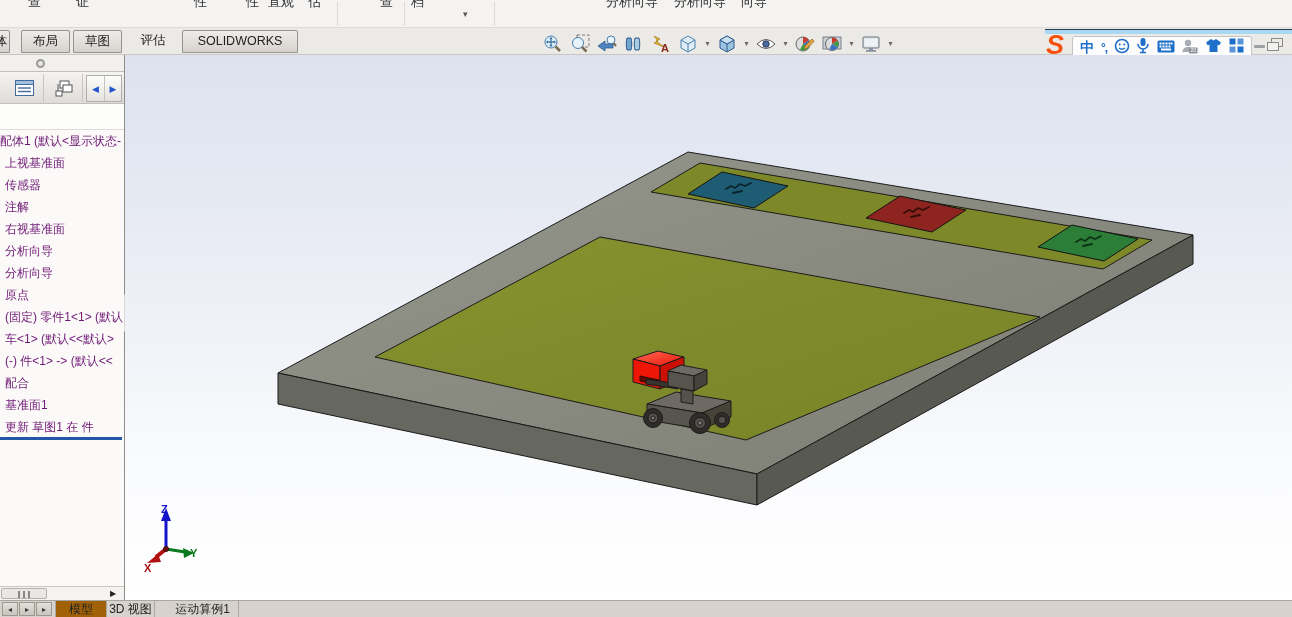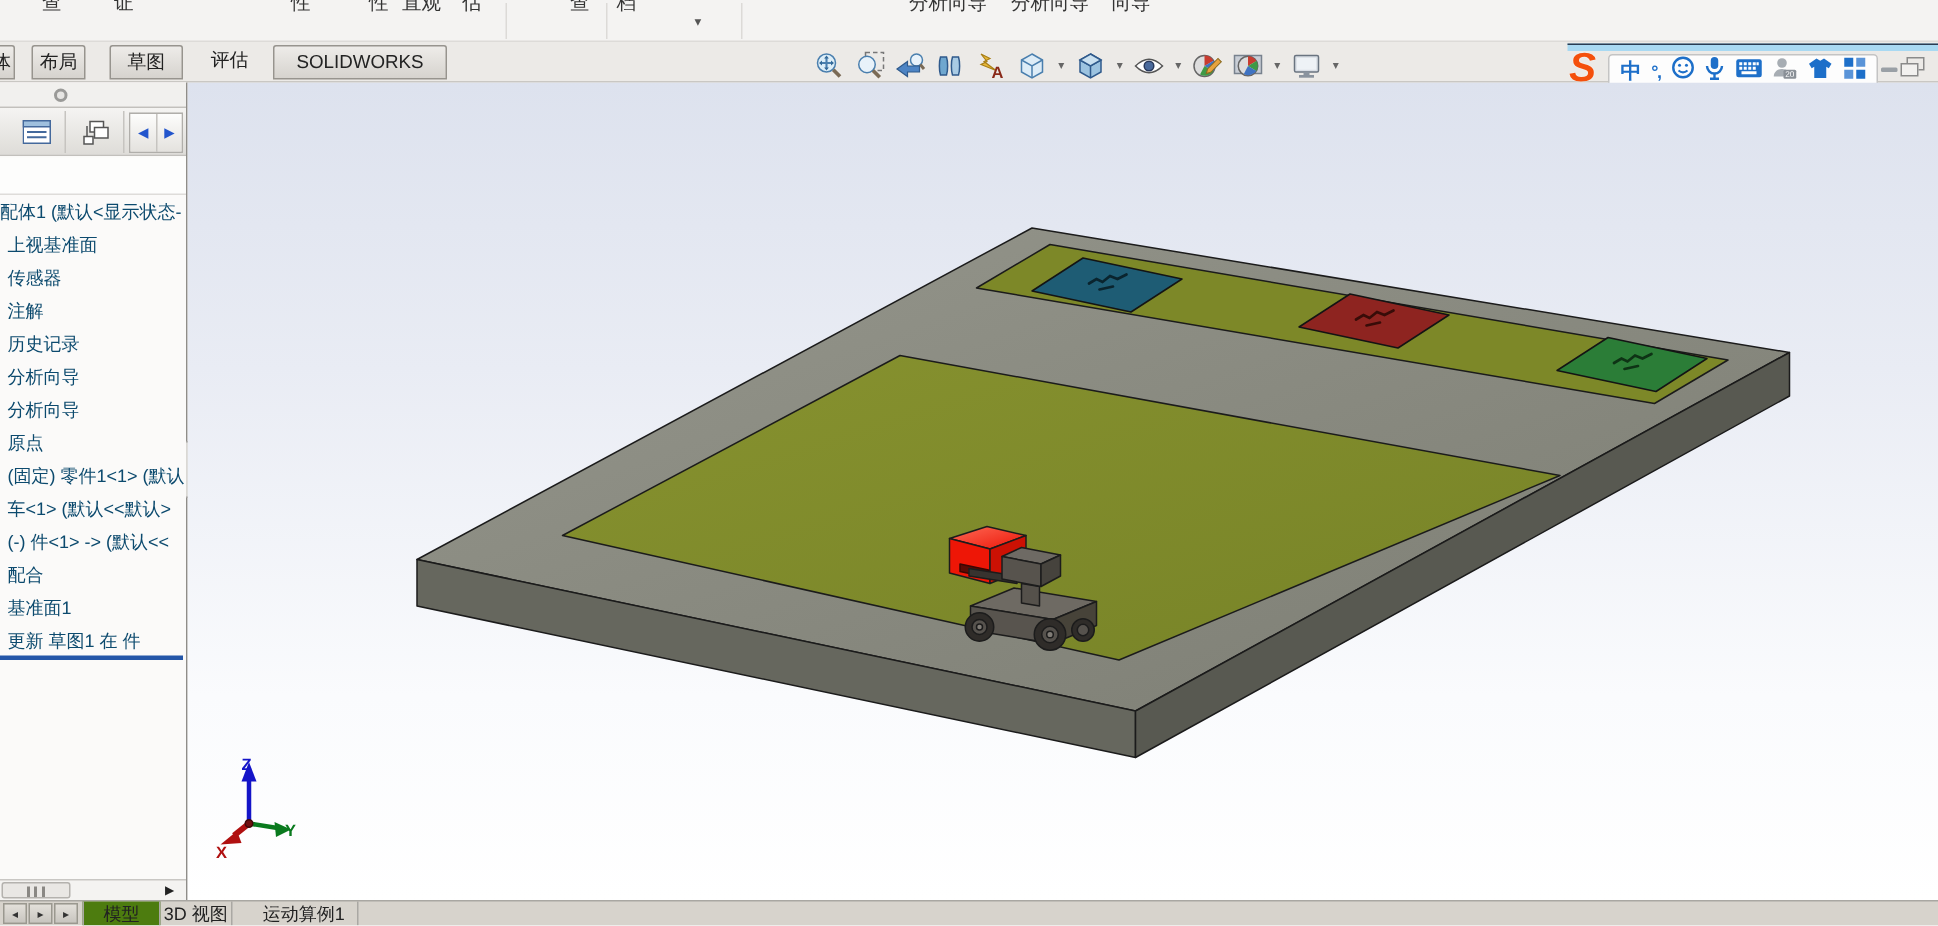--- a/index.html
+++ b/index.html
@@ -15,21 +15,21 @@
   .rcaret { position:absolute; left:463px; top:9px; font-size:9px; color:#555; }
   .rsep { position:absolute; top:2px; width:1px; height:24px; background:#dcdad7; }
   .rs0{left:337px}.rs1{left:404px}.rs2{left:494px}
 
   
   .tabrow { position:absolute; left:0; top:28px; width:1292px; height:27px; background:#eceae7; border-bottom:1px solid #c9c7c3; overflow:hidden; }
   .cmtab { position:absolute; top:2px; height:23px; line-height:21px; text-align:center; font-size:12.5px; color:#222; }
   .cmtab.raised { background:linear-gradient(#eeece9,#d6d3ce); border:1px solid #97948e; border-radius:2px 2px 0 0; }
   .cmtab.flat { background:transparent; }
   .cmtab-partial { left:-8px; width:18px; }
-  .cmtab-0 { left:21px; width:36px; }
+  .cmtab-0 { left:21px; width:49px; }
   .cmtab-1 { left:73px; width:49px; }
   .cmtab-2 { left:127px; width:52px; }
   .cmtab-3 { left:182px; width:116px; }
 
   
   .headsup { position:absolute; left:541px; top:31px; height:25px; display:flex; align-items:center; gap:3px; }
   .hicon { width:24px; height:23px; display:flex; align-items:center; justify-content:center; }
   .hcaret { font-size:8px; color:#666; width:9px; text-align:center; }
 
   
@@ -49,40 +49,40 @@
   .pincircle { position:absolute; left:36px; top:4px; width:9px; height:9px; border:2px solid #9a9a98; border-radius:50%; background:#e6e5e3; }
   .ptabbar { position:absolute; left:0; top:16px; width:124px; height:33px; background:linear-gradient(#f5f4f2,#dedcd8); border-top:1px solid #c2c0bc; border-bottom:1px solid #c2c0bc; }
   .ptab { position:absolute; top:2px; height:28px; display:flex; align-items:center; justify-content:center; }
   .ptab1 { left:6px; width:38px; border-right:1px solid #c6c4c0; }
   .ptab2 { left:46px; width:37px; border-right:1px solid #c6c4c0; }
   .parrows { position:absolute; left:86px; top:3px; width:36px; height:27px; background:#eceae7; border:1px solid #b0aeaa; display:flex; }
   .pabtn { width:17px; height:25px; display:flex; align-items:center; justify-content:center; font-size:9px; color:#2255cc; background:linear-gradient(#fdfdfc,#e4e2de); }
   .pabtn + .pabtn { border-left:1px solid #c6c4c0; }
   .pblank { position:absolute; left:0; top:50px; width:124px; height:25px; background:#fdfdfc; border-bottom:1px solid #dedcd9; }
   .tree { position:absolute; left:0; top:75px; width:124px; }
-  .titem { height:22px; line-height:22px; font-size:12px; color:#0c4a6e; white-space:nowrap; overflow:hidden; padding-left:5px; }
+  .titem { height:22px; line-height:22px; font-size:12px; color:#701a75; white-space:nowrap; overflow:hidden; padding-left:5px; }
   .titem.root { padding-left:0; }
   .rollback { position:absolute; left:0; top:382px; width:122px; height:3px; background:#2456a8; }
   .splitter { position:absolute; left:124px; top:294px; width:9px; height:38px; background:#dad8d4; border:1px solid #a5a3a0; border-left:none; border-radius:0 5px 5px 0; }
   .splitdot { position:absolute; left:2px; top:15px; width:5px; height:5px; border-radius:50%; background:#8d8b88; }
   .pscroll { position:absolute; left:0; top:531px; width:124px; height:14px; background:#f4f3f1; border-top:1px solid #c9c7c4; }
   .pthumb { position:absolute; left:1px; top:1px; width:46px; height:11px; background:#e9e7e4; border:1px solid #b4b2ae; border-radius:2px; }
   .pgrip { position:absolute; left:16px; top:2px; width:14px; height:7px;
            background:repeating-linear-gradient(90deg,#8a8884 0,#8a8884 2px,transparent 2px,transparent 5px); }
   .pscroll-arrow { position:absolute; left:110px; top:2px; font-size:8px; color:#222; }
 
   
   .viewport { position:absolute; left:125px; top:55px; width:1167px; height:545px; }
 
   
   .bottombar { position:absolute; left:0; top:600px; width:1292px; height:17px; background:#d7d3cc; border-top:1px solid #a9a7a2; }
   .bnav { position:absolute; top:1px; width:16px; height:14px; background:linear-gradient(#e3e0da,#c8c5bf); border:1px solid #9a988f; font-size:8px; color:#333; text-align:center; line-height:13px; }
   .bn0{left:2px}.bn1{left:19px}.bn2{left:36px}
   .btab { position:absolute; top:0; height:16px; line-height:16px; text-align:center; font-size:12px; color:#222; border-right:1px solid #aaa8a3; }
-  .btab.active { background:#4d7c0f; border-left:1px solid #aaa8a3; }
+  .btab.active { background:#a16207; border-left:1px solid #aaa8a3; }
   .bt0{left:55px;width:52px}.bt1{left:107px;width:48px}.bt2{left:167px;width:72px}
 </style>
 </head>
 <body>
 
 <div class="screen">
 
   <div class="ribbon">
     <span class="rfrag rf0">查</span>
     <span class="rfrag rf1">证</span>
@@ -289,21 +289,21 @@
         <span class="pabtn">▶</span>
 
       </span>
     </div>
     <div class="pblank"></div>
     <div class="tree">
       <div class="titem root">配体1 (默认&lt;显示状态-</div>
       <div class="titem">上视基准面</div>
       <div class="titem">传感器</div>
       <div class="titem">注解</div>
-      <div class="titem">历史记录</div>
+      <div class="titem">右视基准面</div>
       <div class="titem">分析向导</div>
       <div class="titem">分析向导</div>
       <div class="titem">原点</div>
       <div class="titem">(固定) 零件1&lt;1&gt; (默认</div>
       <div class="titem">车&lt;1&gt; (默认&lt;&lt;默认&gt;</div>
       <div class="titem">(-) 件&lt;1&gt; -&gt; (默认&lt;&lt;</div>
       <div class="titem">配合</div>
       <div class="titem">基准面1</div>
       <div class="titem">更新 草图1 在 件</div>
     </div>

